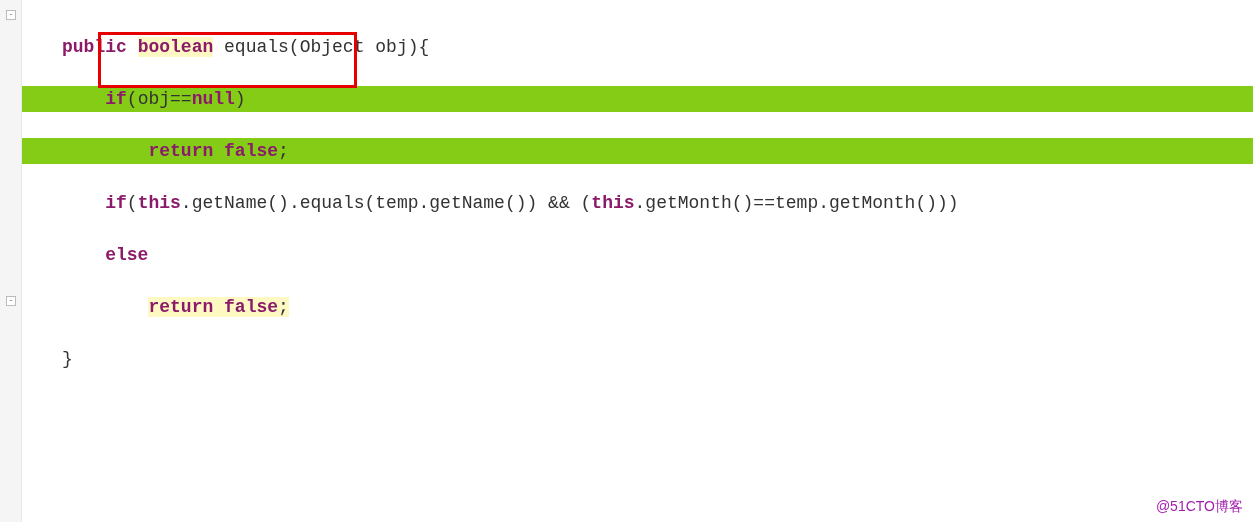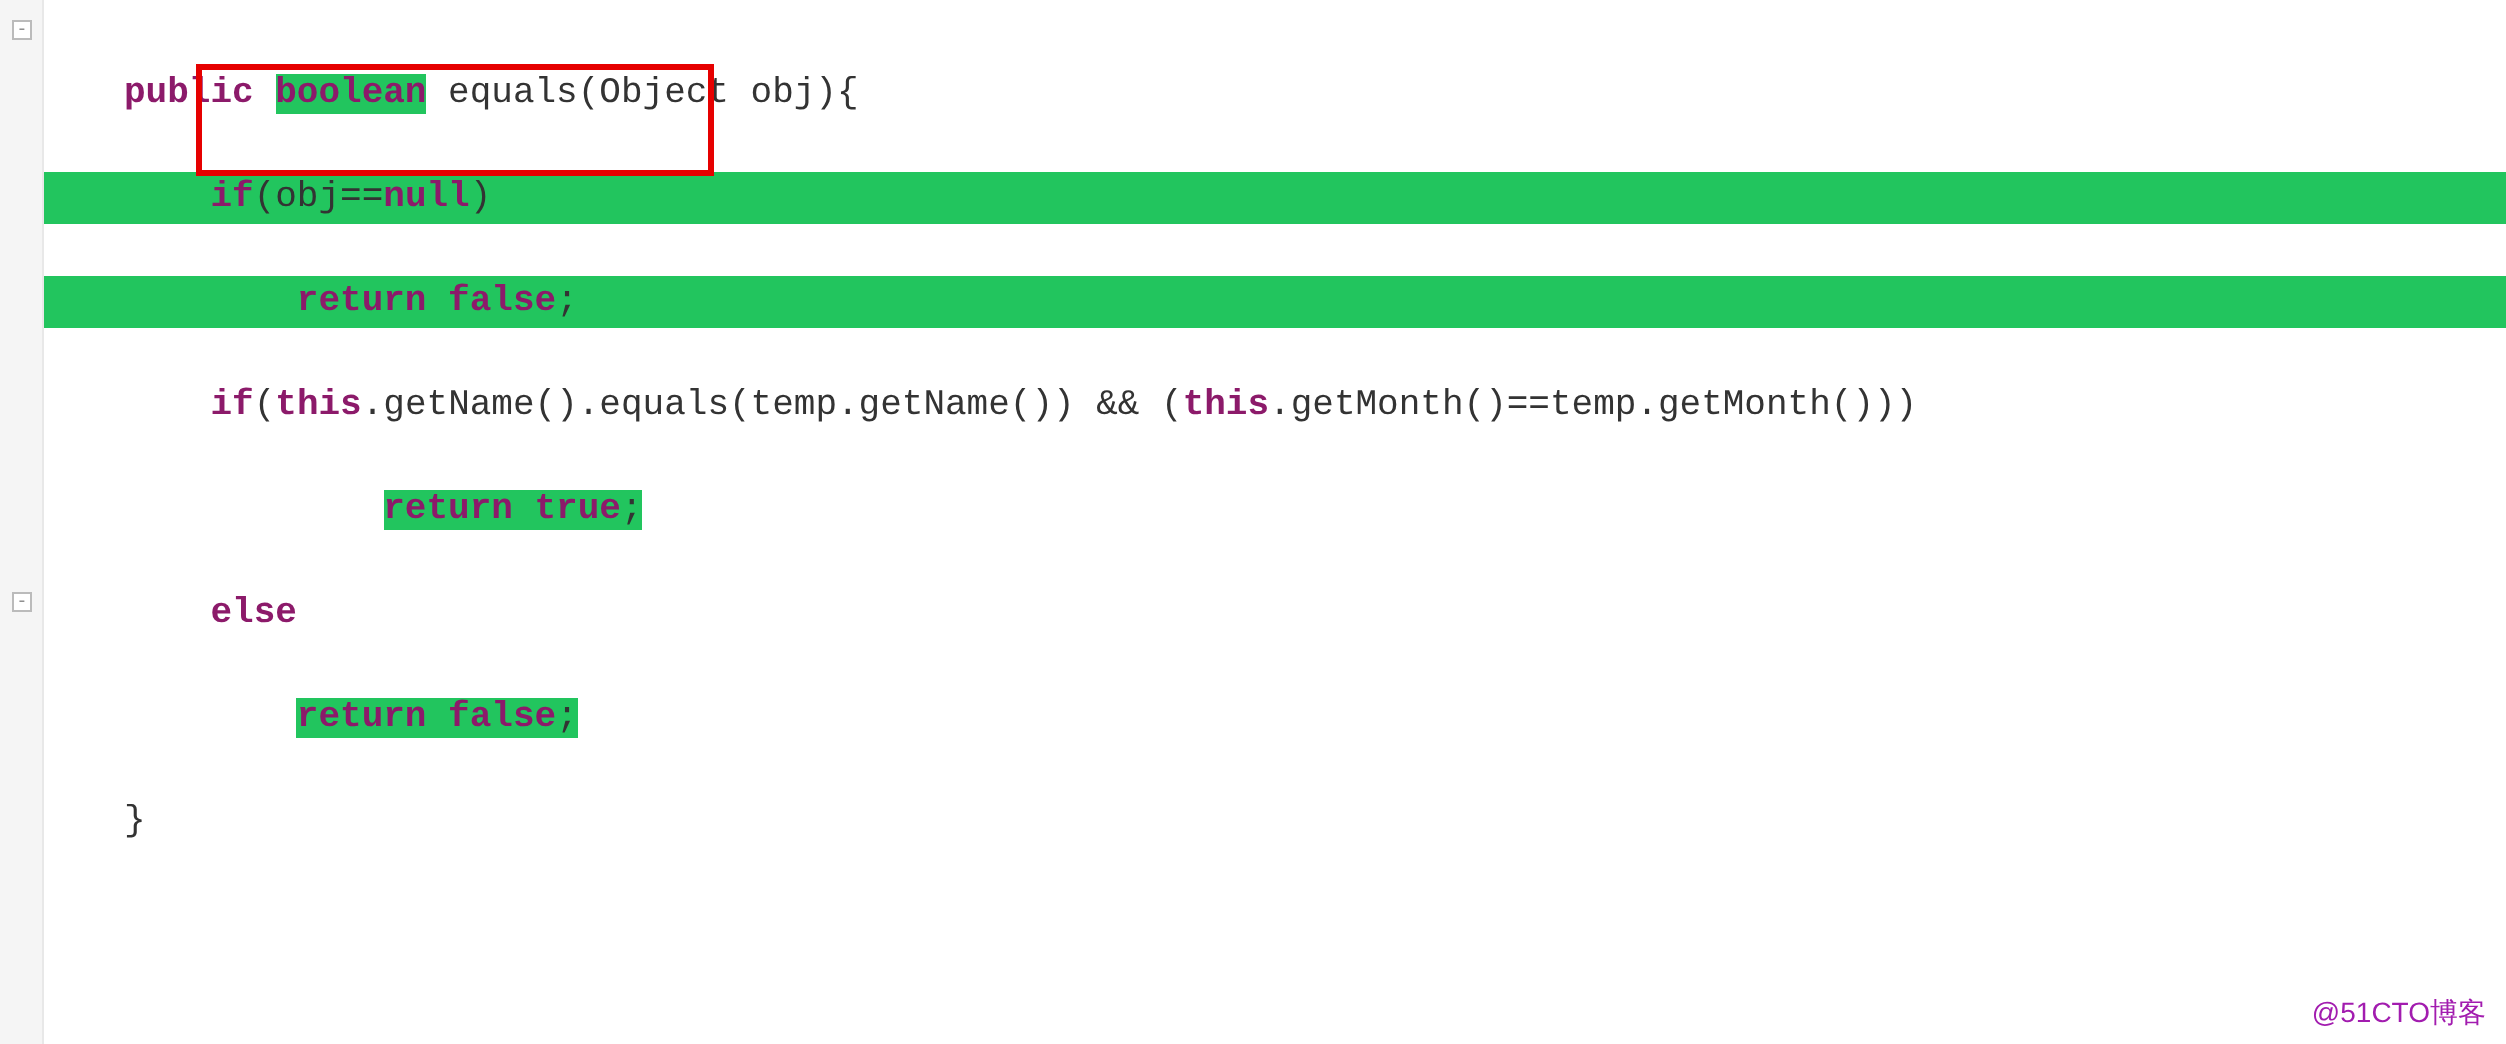--- a/index.html
+++ b/index.html
@@ -21,24 +21,24 @@
   }
   .code-area {
     padding-left: 22px;
     padding-top: 8px;
     line-height: 26px;
     white-space: pre;
     color: #333;
   }
   .line { position: relative; padding-left: 40px; }
   .line.hl {
-    background: #22c55e;
+    background: #84cc16;
   }
   .kw   { color: #8c1a6a; font-weight: bold; }   
-  .kw-bg { background: #22c55e; }                
+  .kw-bg { background: #fef9c3; }                
   .redbox {
     position: absolute;
     border: 3px solid #e60000;
     left: 98px;
     top: 32px;
     width: 259px;
     height: 56px;
     pointer-events: none;
   }
   .watermark {
@@ -67,21 +67,20 @@
 <div class="gutter">
   <div class="fold" style="top:10px">-</div>
   <div class="fold" style="top:296px">-</div>
 </div>
 
 <div class="code-area">
 <div class="line"><span class="kw">public</span> <span class="kw kw-bg">boolean</span><span> equals(Object obj){</span></div>
 <div class="line hl">    <span class="kw">if</span><span>(obj==</span><span class="kw">null</span><span>)</span></div>
 <div class="line hl">        <span class="kw">return</span> <span class="kw">false</span><span>;</span></div>
 <div class="line">    <span class="kw">if</span><span>(</span><span class="kw">this</span><span>.getName().equals(temp.getName()) &amp;&amp; (</span><span class="kw">this</span><span>.getMonth()==temp.getMonth()))</span></div>
-<div class="line">            <span class="kw kw-bg">return</span><span class="kw-bg"> </span><span class="kw kw-bg">true</span><span class="kw-bg">;</span></div>
 <div class="line">    <span class="kw">else</span></div>
 <div class="line">        <span class="kw kw-bg">return</span><span class="kw-bg"> </span><span class="kw kw-bg">false</span><span class="kw-bg">;</span></div>
 <div class="line"><span>}</span></div>
 <div class="line"> </div>
 
 
 
 
 
 

